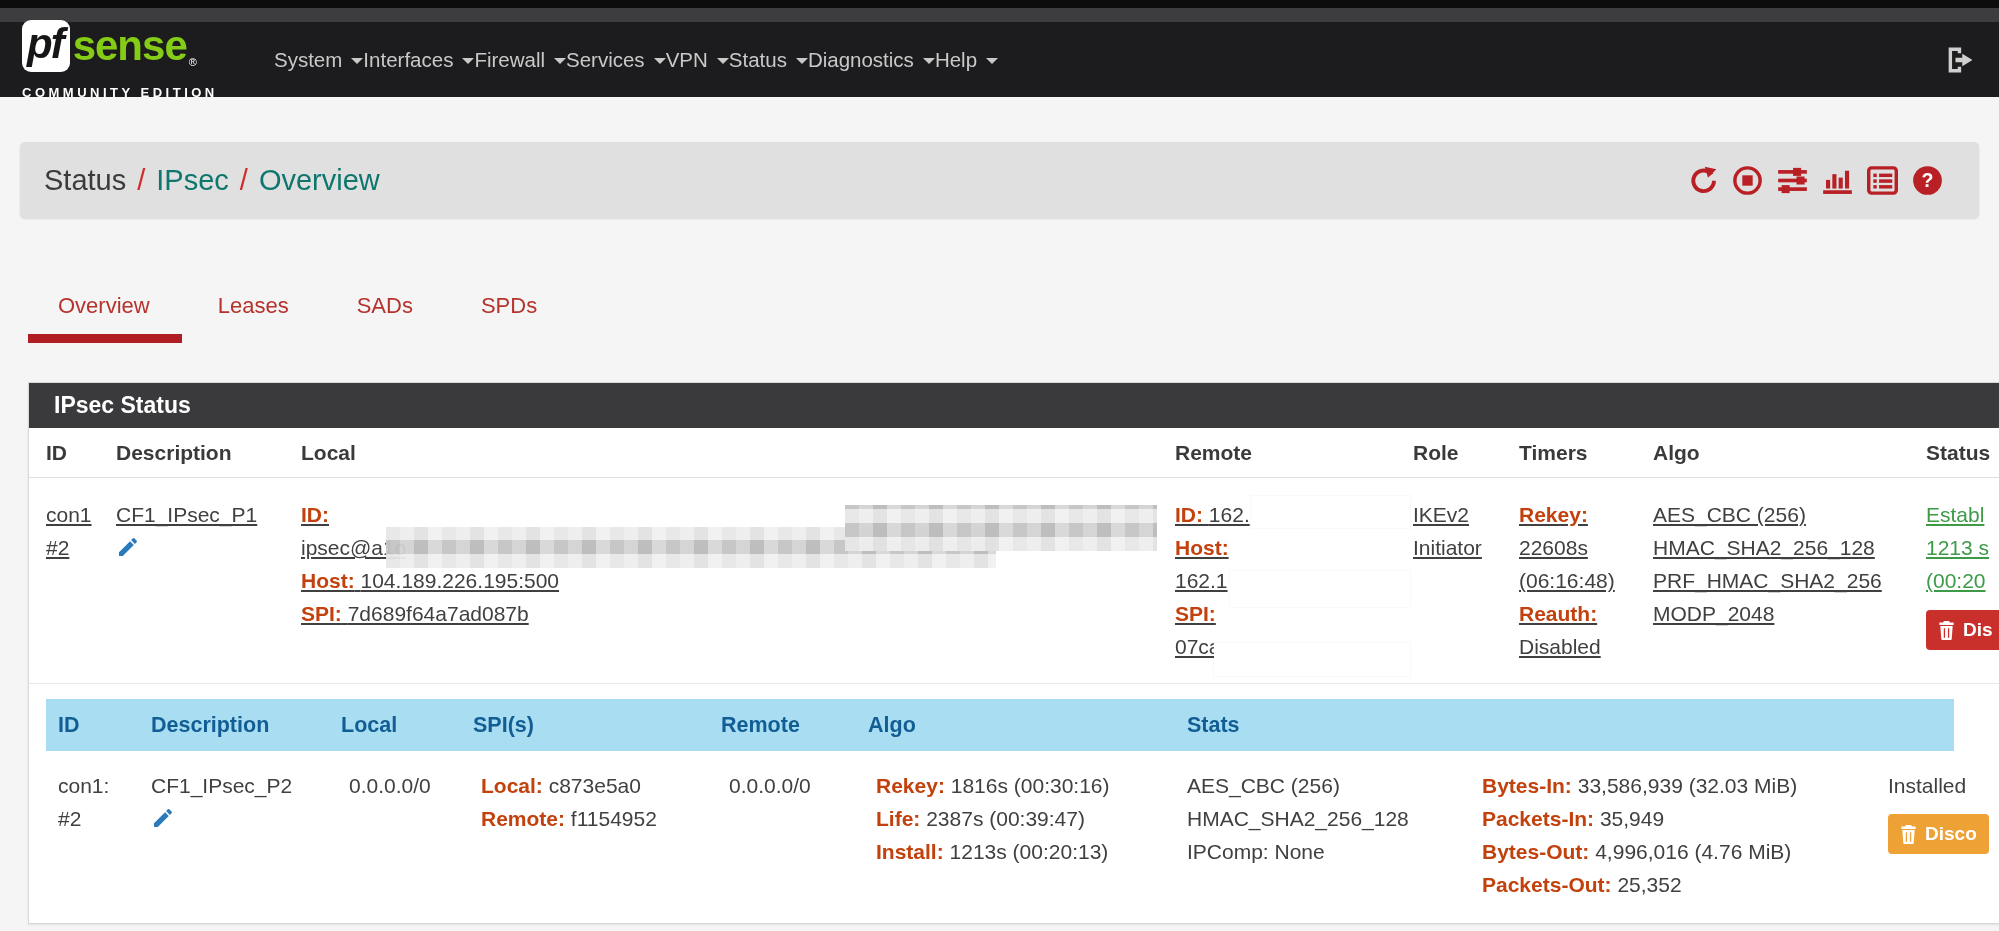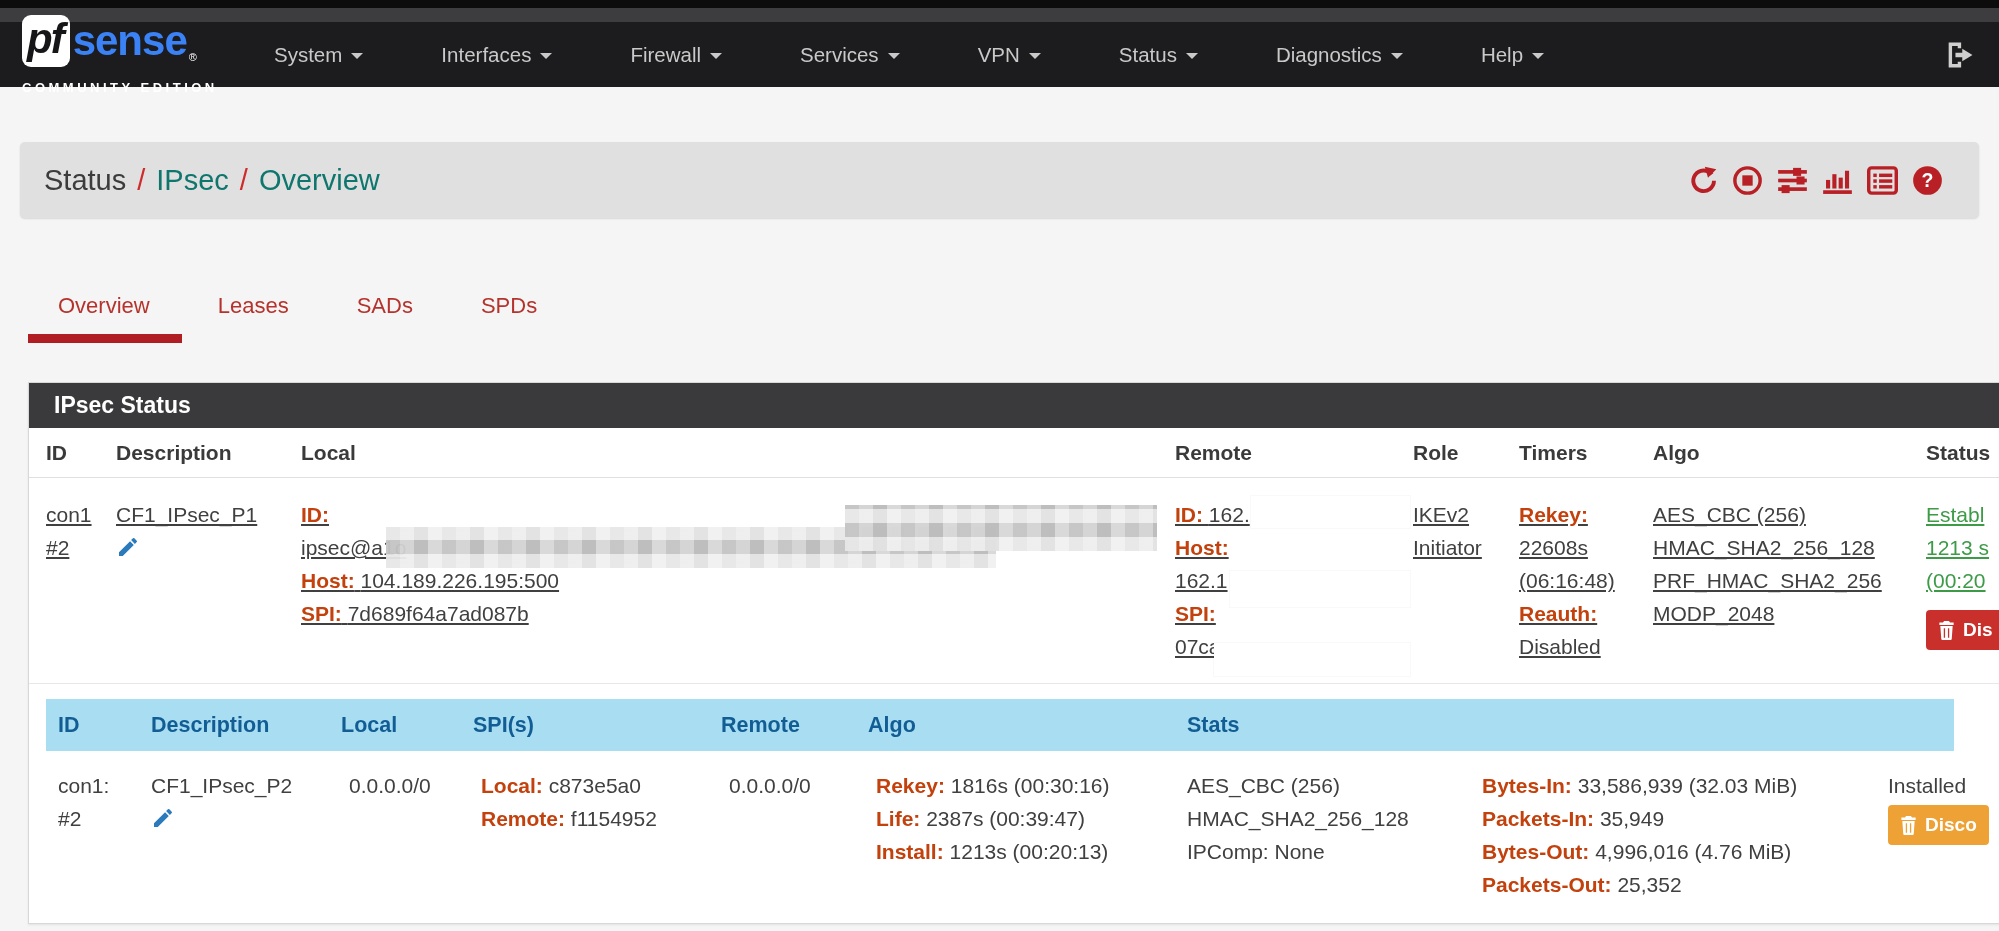--- a/index.html
+++ b/index.html
@@ -5,31 +5,31 @@
   html,body{margin:0;padding:0;background:#e9e9e9;}
   *{box-sizing:border-box;}
   .viewport{
     position:relative;width:1999px;height:931px;overflow:hidden;
     background:#f5f5f5;font-family:"Liberation Sans",sans-serif;color:#404040;
   }
   
   .strip-black{position:absolute;left:0;top:0;width:100%;height:8px;background:#0c0c0c;}
   .strip-gray{position:absolute;left:0;top:8px;width:100%;height:14px;background:#3d3d40;}
   .navbar{
-    position:absolute;left:0;top:22px;width:100%;height:65px;background:#1c1c1e;
+    position:absolute;left:0;top:22px;width:100%;height:75px;background:#1c1c1e;
     display:flex;align-items:center;padding:0 22px;
   }
   .brand{width:228px;display:flex;flex-direction:column;justify-content:center;}
   .brand-row{display:flex;align-items:center;}
   .logo-box{background:#ffffff;border-radius:9px;padding:0 7px 4px 5px;color:#161618;
     font-size:42px;font-weight:bold;font-style:italic;line-height:48px;letter-spacing:-2px;}
-  .logo-sense{color:#3b82f6;font-size:42px;font-weight:bold;letter-spacing:-1px;margin-left:3px;line-height:48px;}
+  .logo-sense{color:#84cc16;font-size:42px;font-weight:bold;letter-spacing:-1px;margin-left:3px;line-height:48px;}
   .logo-reg{color:#ffffff;font-size:11px;align-self:flex-end;margin:0 0 4px 2px;}
   .logo-edition{color:#ffffff;font-size:13px;font-weight:bold;letter-spacing:3.5px;margin-top:13px;}
-  .nav-items{display:flex;gap:78px;margin-left:24px;list-style:none;padding:0;}
+  .nav-items{display:flex;margin-left:24px;list-style:none;padding:0;}
   .nav-item{color:#c9c9c9;font-size:20.5px;cursor:pointer;white-space:nowrap;}
   .caret{display:inline-block;margin-left:9px;vertical-align:middle;
     border-left:6px solid transparent;border-right:6px solid transparent;border-top:6px solid #c9c9c9;}
   .nav-logout{margin-left:auto;cursor:pointer;display:flex;align-items:center;}
   
   .crumb-bar{
     position:absolute;left:20px;top:142px;width:1959px;height:76px;background:#e0e0e0;
     border-radius:5px;display:flex;align-items:center;padding:0 24px;box-shadow:0 1px 2px rgba(0,0,0,.12);
   }
   .crumbs{font-size:29px;display:flex;align-items:center;gap:11px;}
@@ -51,21 +51,21 @@
   .ike-head{height:50px;align-items:center;font-weight:bold;font-size:21px;color:#3a3a3a;
     border-bottom:1px solid #e0e0e0;}
   .pl8{padding-left:8px;}
   .ike-row{position:relative;height:206px;font-size:21px;border-bottom:1px solid #e8e8e8;}
   .cell{padding-top:20px;line-height:33px;text-decoration:underline;}
   .lb{font-weight:bold;color:#c2410c;}
   .status-cell{color:#3d9b48;}
   .btn{display:inline-flex;align-items:center;gap:8px;color:#ffffff;font-weight:bold;font-size:19px;
     padding:9px 12px;border-radius:4px;cursor:pointer;white-space:nowrap;border:none;font-family:inherit;}
   .btn-danger{background:#c9302c;margin-top:13px;}
-  .btn-warning{background:#eea236;margin-top:3px;}
+  .btn-warning{background:#eea236;margin-top:12px;}
   
   .redact-mosaic{position:absolute;opacity:.95;background-color:#d6d6d6;background-image:
     repeating-linear-gradient(0deg, rgba(255,255,255,.5) 0 14px, rgba(0,0,0,.05) 14px 28px),
     repeating-linear-gradient(90deg, #cfcfcf 0 14px, #dedede 14px 28px, #c5c5c5 28px 42px, #e3e3e3 42px 56px);}
   .redact-white{position:absolute;background:#ffffff;box-shadow:0 0 0 1px rgba(0,0,0,.025);}
   
   .child-area{padding:15px 0 0 17px;height:239px;}
   .grid-child{display:grid;grid-template-columns:105px 190px 132px 248px 147px 319px 287px 414px 1fr;}
   .child-head{width:1908px;height:52px;background:#a8ddf2;align-items:center;color:#125e94;
     font-weight:bold;font-size:21.5px;}

